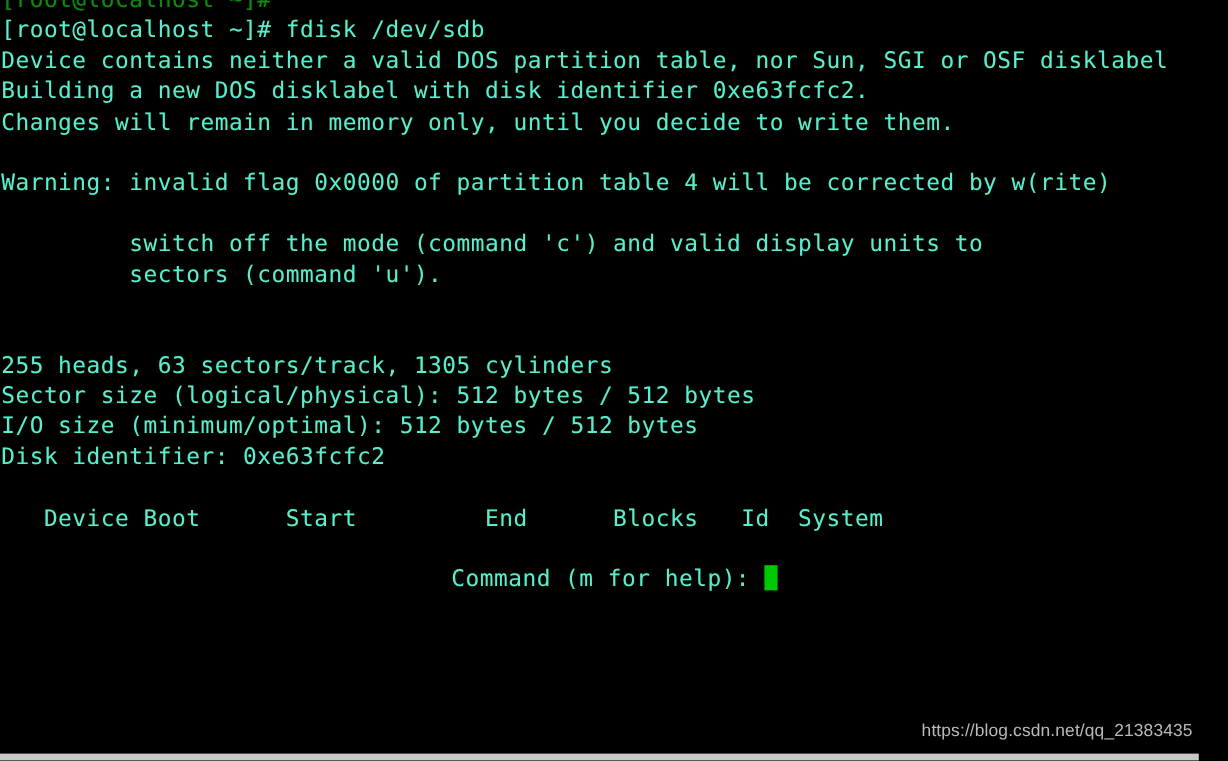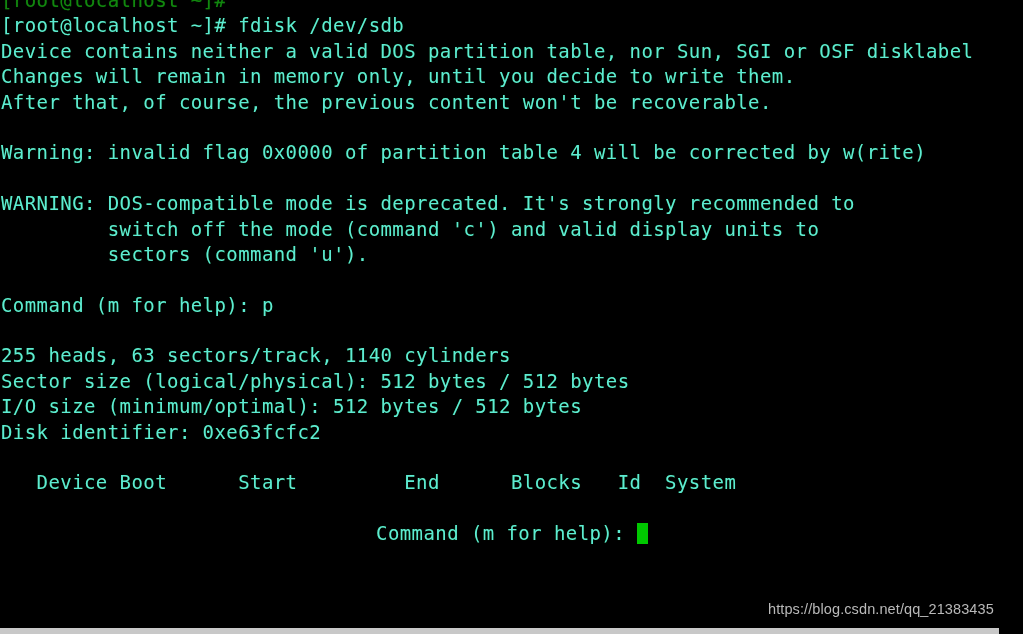--- a/index.html
+++ b/index.html
@@ -73,32 +73,30 @@
 </style>
 </head>
 <body>
 
 <div id="screen">
 
   <div id="terminal">
     <div class="line clipped">[root@localhost ~]#</div>
     <div class="line">[root@localhost ~]# fdisk /dev/sdb</div>
     <div class="line">Device contains neither a valid DOS partition table, nor Sun, SGI or OSF disklabel</div>
+    <div class="line">Building a new DOS disklabel with disk identifier 0xe63fcfc2.</div>
     <div class="line">Changes will remain in memory only, until you decide to write them.</div>
-    <div class="line">After that, of course, the previous content won't be recoverable.</div>
     <div class="line blank"></div>
     <div class="line">Warning: invalid flag 0x0000 of partition table 4 will be corrected by w(rite)</div>
     <div class="line blank"></div>
-    <div class="line">WARNING: DOS-compatible mode is deprecated. It's strongly recommended to</div>
     <div class="line">         switch off the mode (command 'c') and valid display units to</div>
     <div class="line">         sectors (command 'u').</div>
     <div class="line blank"></div>
-    <div class="line">Command (m for help): p</div>
     <div class="line blank"></div>
-    <div class="line">255 heads, 63 sectors/track, 1140 cylinders</div>
+    <div class="line">255 heads, 63 sectors/track, 1305 cylinders</div>
     <div class="line">Sector size (logical/physical): 512 bytes / 512 bytes</div>
     <div class="line">I/O size (minimum/optimal): 512 bytes / 512 bytes</div>
     <div class="line">Disk identifier: 0xe63fcfc2</div>
     <div class="line blank"></div>
     <div class="line">   Device Boot      Start         End      Blocks   Id  System</div>
     <div class="line blank"></div>
     <div class="line cursor-line"><span>Command (m for help): </span><span class="cursor-block"></span></div>
   </div>
 
   <div id="watermark">https://blog.csdn.net/qq_21383435</div>

